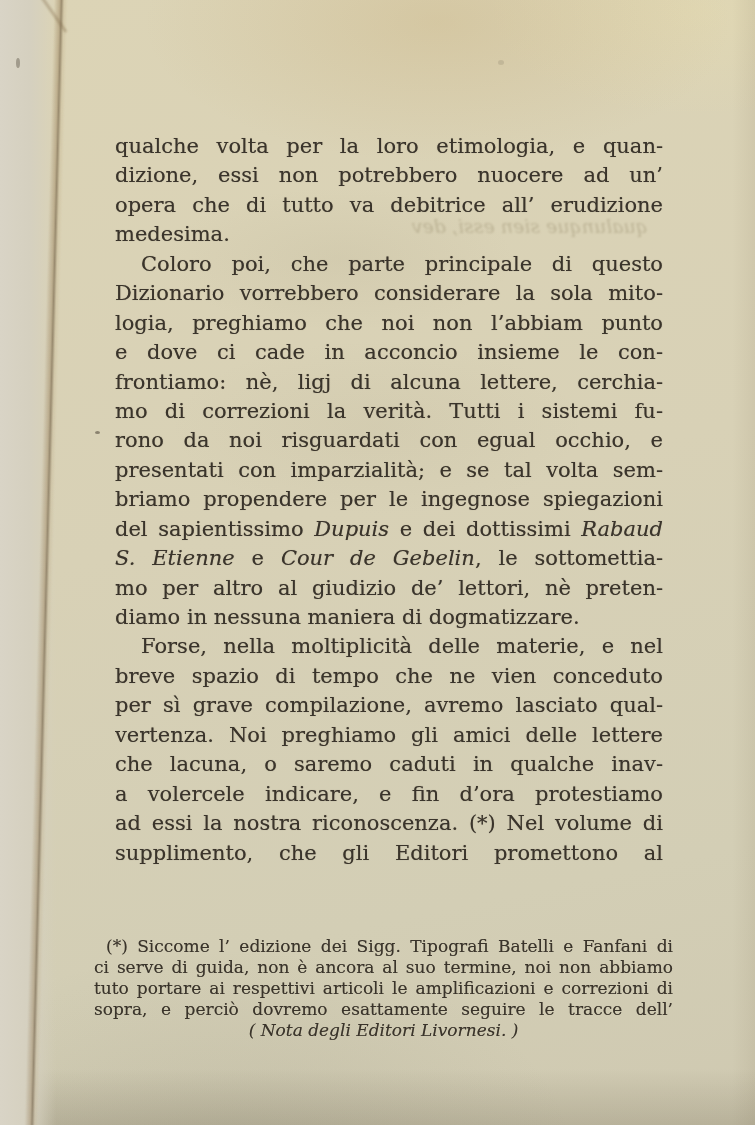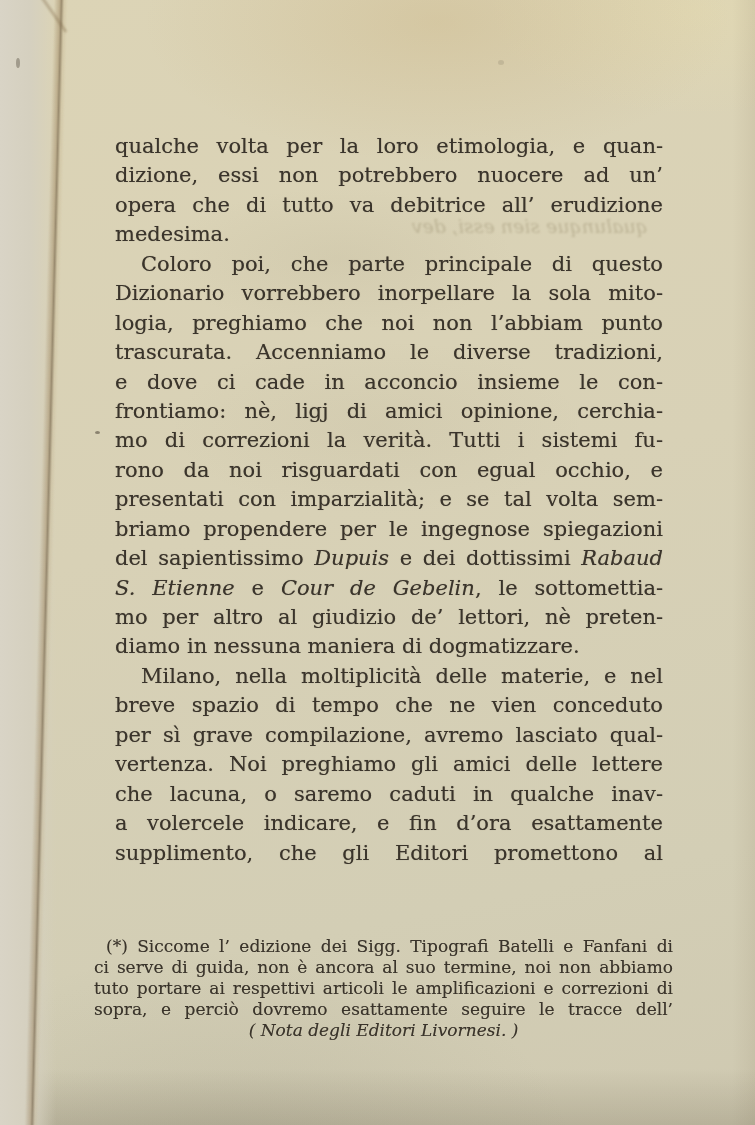--- a/index.html
+++ b/index.html
@@ -57,39 +57,39 @@
   <div class="speck s3"></div>
 
   <div class="bleed">qualunque sien essi, dev</div>
 
   <div class="text-block" id="main-lines">
       <div class="line">qualche volta per la loro etimologia, e quan-</div>
       <div class="line">dizione, essi non potrebbero nuocere ad un’</div>
       <div class="line">opera che di tutto va debitrice all’ erudizione</div>
       <div class="line noj">medesima.</div>
       <div class="line indent">Coloro poi, che parte principale di questo</div>
-      <div class="line">Dizionario vorrebbero inorpellare la sola mito-</div>
+      <div class="line">Dizionario vorrebbero considerare la sola mito-</div>
       <div class="line">logia, preghiamo che noi non l’abbiam punto</div>
-      <div class="line">trascurata. Accenniamo le diverse tradizioni,</div>
       <div class="line">e dove ci cade in acconcio insieme le con-</div>
-      <div class="line">frontiamo: nè, ligj di amici opinione, cerchia-</div>
+      <div class="line">frontiamo: nè, ligj di alcuna lettere, cerchia-</div>
       <div class="line">mo di correzioni la verità. Tutti i sistemi fu-</div>
       <div class="line">rono da noi risguardati con egual occhio, e</div>
       <div class="line">presentati con imparzialità; e se tal volta sem-</div>
       <div class="line">briamo propendere per le ingegnose spiegazioni</div>
       <div class="line">del sapientissimo <i>Dupuis</i> e dei dottissimi <i>Rabaud</i></div>
       <div class="line"><i>S. Etienne</i> e <i>Cour de Gebelin</i>, le sottomettia-</div>
       <div class="line">mo per altro al giudizio de’ lettori, nè preten-</div>
       <div class="line noj">diamo in nessuna maniera di dogmatizzare.</div>
-      <div class="line indent">Milano, nella moltiplicità delle materie, e nel</div>
+      <div class="line indent">Forse, nella moltiplicità delle materie, e nel</div>
       <div class="line">breve spazio di tempo che ne vien conceduto</div>
       <div class="line">per sì grave compilazione, avremo lasciato qual-</div>
       <div class="line">vertenza. Noi preghiamo gli amici delle lettere</div>
       <div class="line">che lacuna, o saremo caduti in qualche inav-</div>
-      <div class="line">a volercele indicare, e fin d’ora esattamente</div>
+      <div class="line">a volercele indicare, e fin d’ora protestiamo</div>
+      <div class="line">ad essi la nostra riconoscenza. (*) Nel volume di</div>
       <div class="line">supplimento, che gli Editori promettono al</div>
     </div>
 
   <div class="footnote-block" id="footnote-lines">
       <div class="line indent">(*) Siccome l’ edizione dei Sigg. Tipografi Batelli e Fanfani di Milano, che</div>
       <div class="line">ci serve di guida, non è ancora al suo termine, noi non abbiamo perciò po-</div>
       <div class="line">tuto portare ai respettivi articoli le amplificazioni e correzioni di cui si parla quì</div>
       <div class="line noj">sopra, e perciò dovremo esattamente seguire le tracce dell’ edizione suddetta.</div>
       <div class="line noj it ctr">( Nota degli Editori Livornesi. )</div>
     </div>

